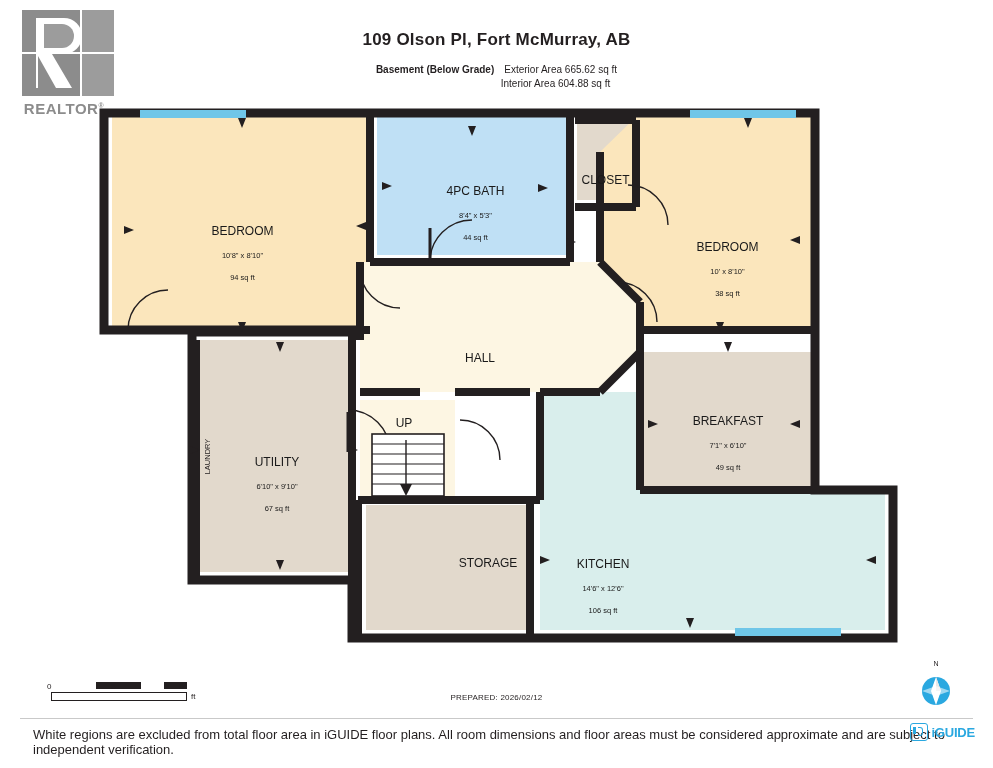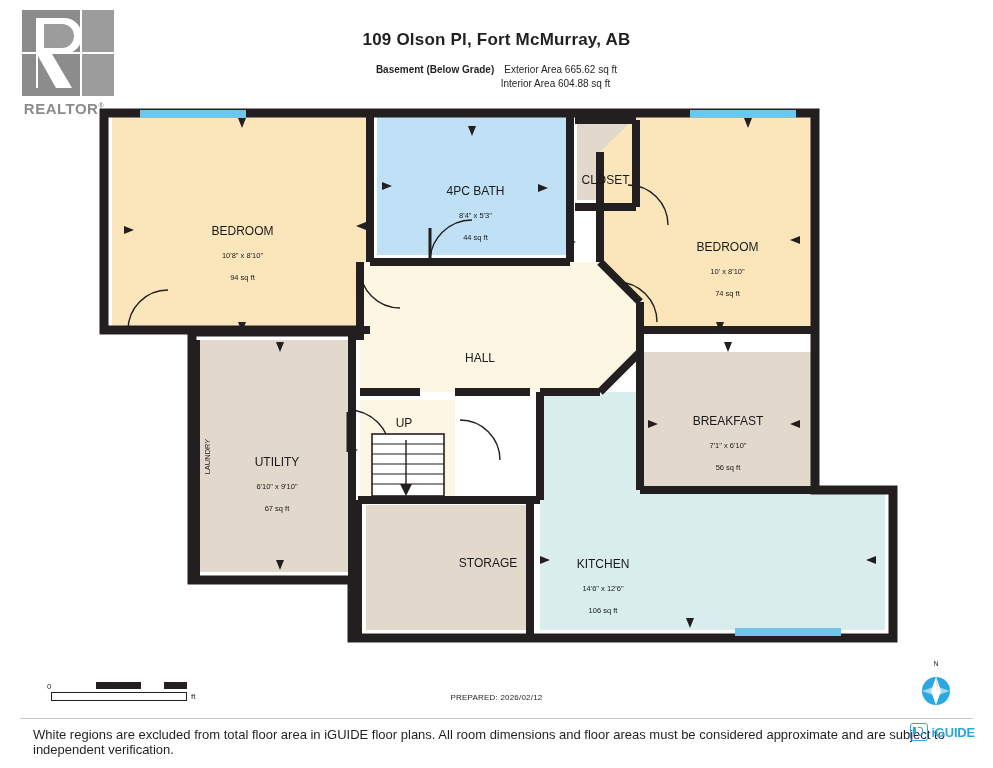--- a/index.html
+++ b/index.html
@@ -289,21 +289,21 @@
   <div>44 sq ft</div>
 </div>
 
 <div class="room-label" style="left:563px; top:161px; width:85px;">
   <div class="nm">CLOSET</div>
 </div>
 
 <div class="room-label" style="left:665px; top:228px; width:125px;">
   <div class="nm">BEDROOM</div>
   <div>10' x 8'10"</div>
-  <div>74 sq ft</div>
+  <div>38 sq ft</div>
 </div>
 
 <div class="room-label" style="left:440px; top:339px; width:80px;">
   <div class="nm">HALL</div>
 </div>
 
 <div class="vert-label" style="left:195px; top:452px; width:60px; text-align:center; margin-left:-18px;">
   <span>LAUNDRY</span>
 </div>
 
@@ -317,21 +317,21 @@
   <div class="nm">UP</div>
 </div>
 
 <div class="room-label" style="left:428px; top:544px; width:120px;">
   <div class="nm">STORAGE</div>
 </div>
 
 <div class="room-label" style="left:668px; top:402px; width:120px;">
   <div class="nm">BREAKFAST</div>
   <div>7'1" x 6'10"</div>
-  <div>56 sq ft</div>
+  <div>49 sq ft</div>
 </div>
 
 <div class="room-label" style="left:543px; top:545px; width:120px;">
   <div class="nm">KITCHEN</div>
   <div>14'6" x 12'6"</div>
   <div>106 sq ft</div>
 </div>
 
 <div id="scale-bar">
   <div class="bar"></div>

